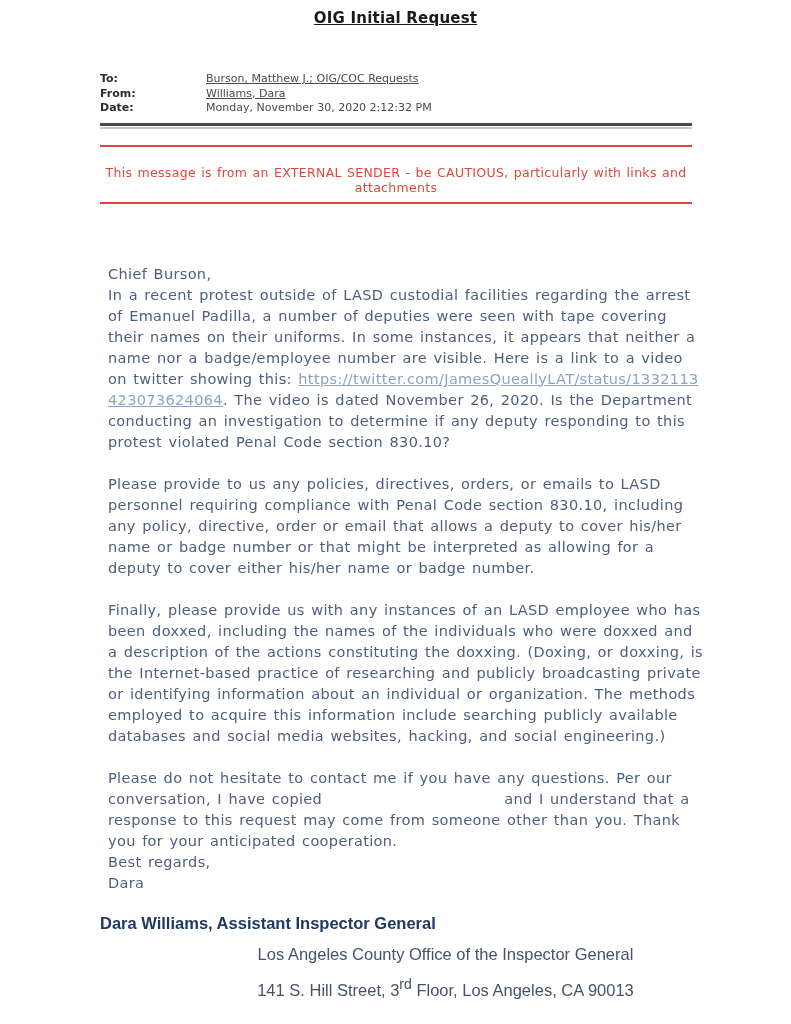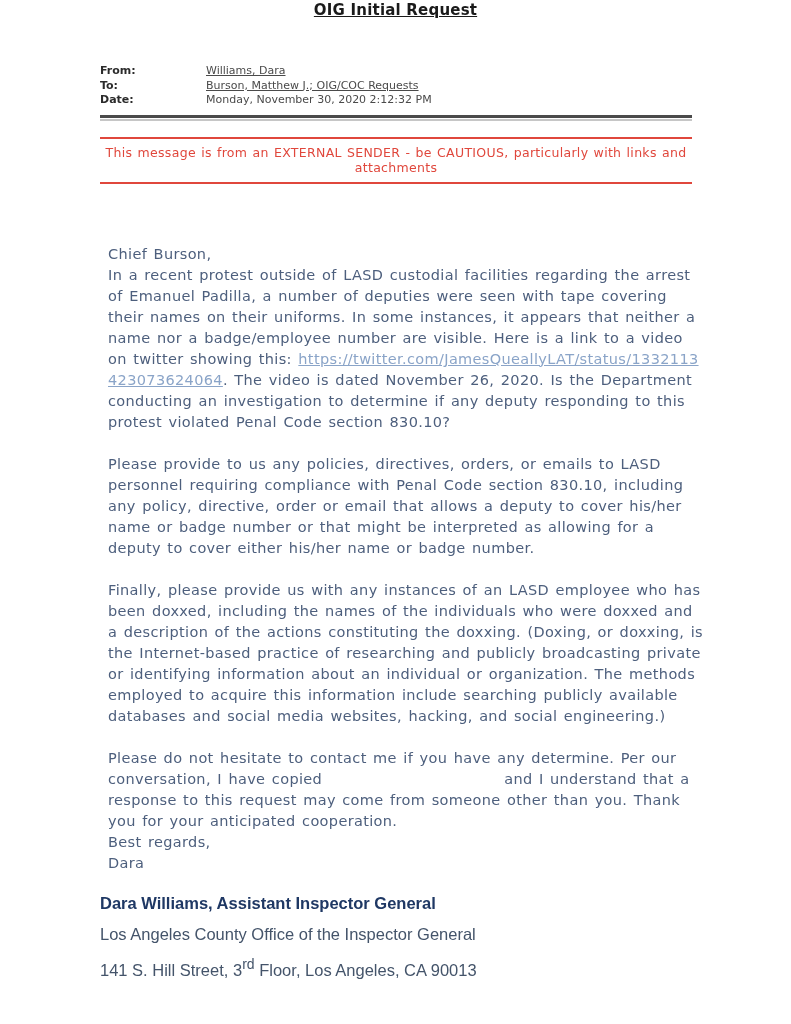--- a/index.html
+++ b/index.html
@@ -3,100 +3,100 @@
 <meta charset="utf-8">
 <style>
   * { margin: 0; padding: 0; box-sizing: border-box; }
   html, body { background: #ffffff; }
   .page {
     width: 791px; height: 1024px; background: #ffffff;
     position: relative; overflow: hidden;
     font-family: "DejaVu Sans", sans-serif;
   }
   
-  .doc-title { text-align: center; padding-top: 0; }
+  .doc-title { text-align: center; padding-top: 8px; }
   .doc-title span {
     font-weight: bold; font-size: 15px; color: #1a1a1a;
     text-decoration: underline; letter-spacing: 0.2px;
     font-family: "DejaVu Sans", sans-serif;
   }
   
   .header-block { margin: 45px 0 0 100px; width: 592px; }
   .header-row { display: flex; font-size: 11px; line-height: 14.6px; }
   .header-label { width: 106px; font-weight: bold; color: #2b2b2b; flex: none; }
   .header-value { color: #4a4a4a; }
   .u { text-decoration: underline; }
   
   .divider {
     margin: 7px 0 0 100px; width: 592px; height: 6px;
     border-top: 3px solid #4a4a4a; border-bottom: 2px solid #c6c6c6;
   }
   
   .warning {
     margin: 16px 0 0 100px; width: 592px;
     border-top: 2px solid #e0473c; border-bottom: 2px solid #e0473c;
-    padding: 6px 4px 7px; text-align: center;
+    padding: 18px 4px 7px; text-align: center;
     color: #e0473c; font-size: 12.5px; letter-spacing: 0.3px;
     word-spacing: 1px;
   }
   
   .body-block {
     margin: 60px 0 0 108px; width: 596px;
     color: #4d5f7d; font-size: 14.5px; line-height: 21px;
     letter-spacing: 0.35px; word-spacing: 1.5px;
     font-family: "DejaVu Sans", sans-serif;
   }
   .para { margin-bottom: 21px; }
   .para:last-child { margin-bottom: 0; }
   a.link { color: #8aa4c8; text-decoration: underline; cursor: pointer; word-break: break-all; }
   .redact-gap { display: inline-block; width: 182px; height: 1px; }
   
   .sig-block { margin: 20px 0 0 100px; font-family: "Liberation Sans", sans-serif; }
   .sig-name { font-weight: bold; color: #1f3864; font-size: 16.5px; margin-bottom: 12px; }
-  .sig-line { color: #44546a; font-size: 16.5px; margin-bottom: 12px; }
+  .sig-line { color: #44546a; font-size: 16.5px; margin-bottom: 12px; text-align: center; }
   .sig-line sup { font-size: 14px; }
 </style>
 </head>
 <body>
 
 <div class="page">
 
   <div class="doc-title">
     <span>OIG Initial Request</span>
   </div>
 
   <div class="header-block">
     <div class="header-row">
+      <div class="header-label">To:</div>
+      <div class="header-value u">Burson, Matthew J.; OIG/COC Requests</div>
+    </div>
+    <div class="header-row">
       <div class="header-label">From:</div>
       <div class="header-value u">Williams, Dara</div>
-    </div>
-    <div class="header-row">
-      <div class="header-label">To:</div>
-      <div class="header-value u">Burson, Matthew J.; OIG/COC Requests</div>
     </div>
     <div class="header-row">
       <div class="header-label">Date:</div>
       <div class="header-value">Monday, November 30, 2020 2:12:32 PM</div>
     </div>
   </div>
 
   <div class="divider"></div>
 
   <div class="warning">This message is from an EXTERNAL SENDER - be CAUTIOUS, particularly with links and attachments</div>
 
   <div class="body-block">
     <div class="para">
       <span>Chief Burson,</span><br>
       <span>In a recent protest outside of LASD custodial facilities regarding the arrest of Emanuel Padilla, a number of deputies were seen with tape covering their names on their uniforms. In some instances, it appears that neither a name nor a badge/employee number are visible. Here is a link to a video on twitter showing this:</span>
       <a class="link">https://twitter.com/JamesQueallyLAT/status/1332113423073624064</a><span>. The video is dated November 26, 2020. Is the Department conducting an investigation to determine if any deputy responding to this protest violated Penal Code section 830.10?</span>
     </div>
     <div class="para">Please provide to us any policies, directives, orders, or emails to LASD personnel requiring compliance with Penal Code section 830.10, including any policy, directive, order or email that allows a deputy to cover his/her name or badge number or that might be interpreted as allowing for a deputy to cover either his/her name or badge number.</div>
     <div class="para">Finally, please provide us with any instances of an LASD employee who has been doxxed, including the names of the individuals who were doxxed and a description of the actions constituting the doxxing. (Doxing, or doxxing, is the Internet-based practice of researching and publicly broadcasting private or identifying information about an individual or organization. The methods employed to acquire this information include searching publicly available databases and social media websites, hacking, and social engineering.)</div>
     <div class="para">
-      <span>Please do not hesitate to contact me if you have any determine. Per our conversation, I have copied</span><span class="redact-gap"></span><span>and I understand that a response to this request may come from someone other than you. Thank you for your anticipated cooperation.</span><br>
+      <span>Please do not hesitate to contact me if you have any questions. Per our conversation, I have copied</span><span class="redact-gap"></span><span>and I understand that a response to this request may come from someone other than you. Thank you for your anticipated cooperation.</span><br>
       <span>Best regards,</span><br>
       <span>Dara</span>
     </div>
   </div>
 
   <div class="sig-block">
     <div class="sig-name">Dara Williams, Assistant Inspector General</div>
     <div class="sig-line">Los Angeles County Office of the Inspector General</div>
     <div class="sig-line">
       <span>141 S. Hill Street, 3</span><sup>rd</sup><span> Floor, Los Angeles, CA 90013</span>

